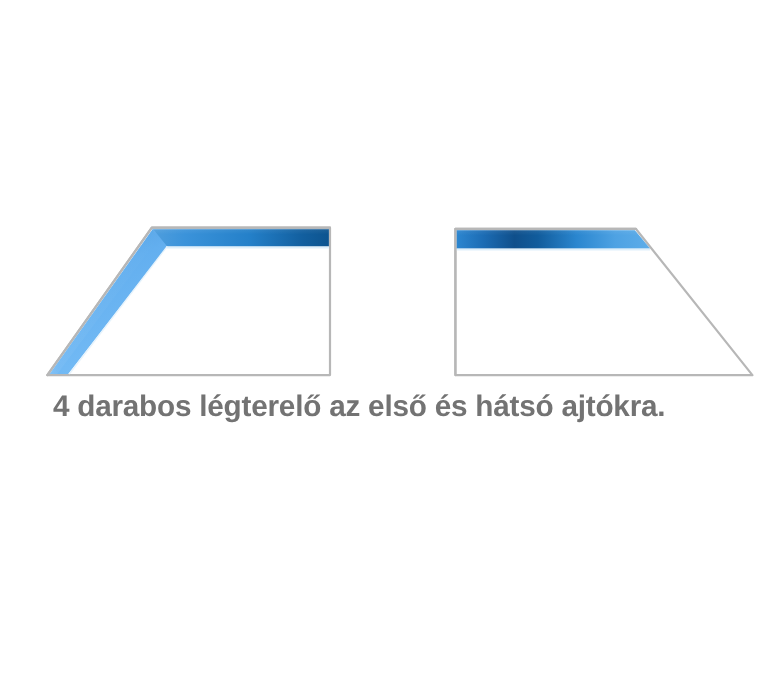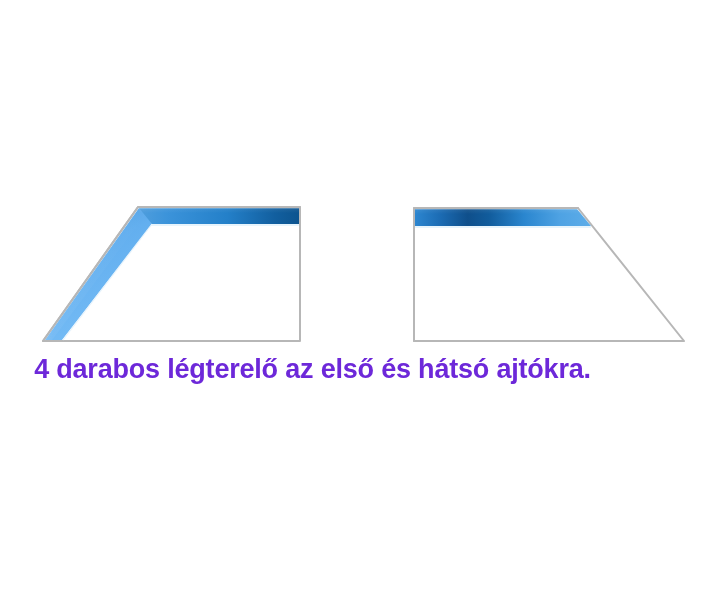--- a/index.html
+++ b/index.html
@@ -35,22 +35,23 @@
     position: absolute;
     left: 0;
     top: 352px;
     width: 625px;
     text-align: center;
     font-family: "Liberation Sans", sans-serif;
     font-weight: bold;
     font-size: 27px;
     line-height: 34px;
     letter-spacing: -0.2px;
-    color: #6d28d9;
+    color: #737373;
     white-space: nowrap;
+    padding-left: 14px;
   }
 </style>
 </head>
 <body>
 
 <div id="canvas">
 
   <div id="diagram-area">
     <svg id="diagram-svg" width="710" height="350" viewBox="0 0 710 350" xmlns="http://www.w3.org/2000/svg">
       <defs>

